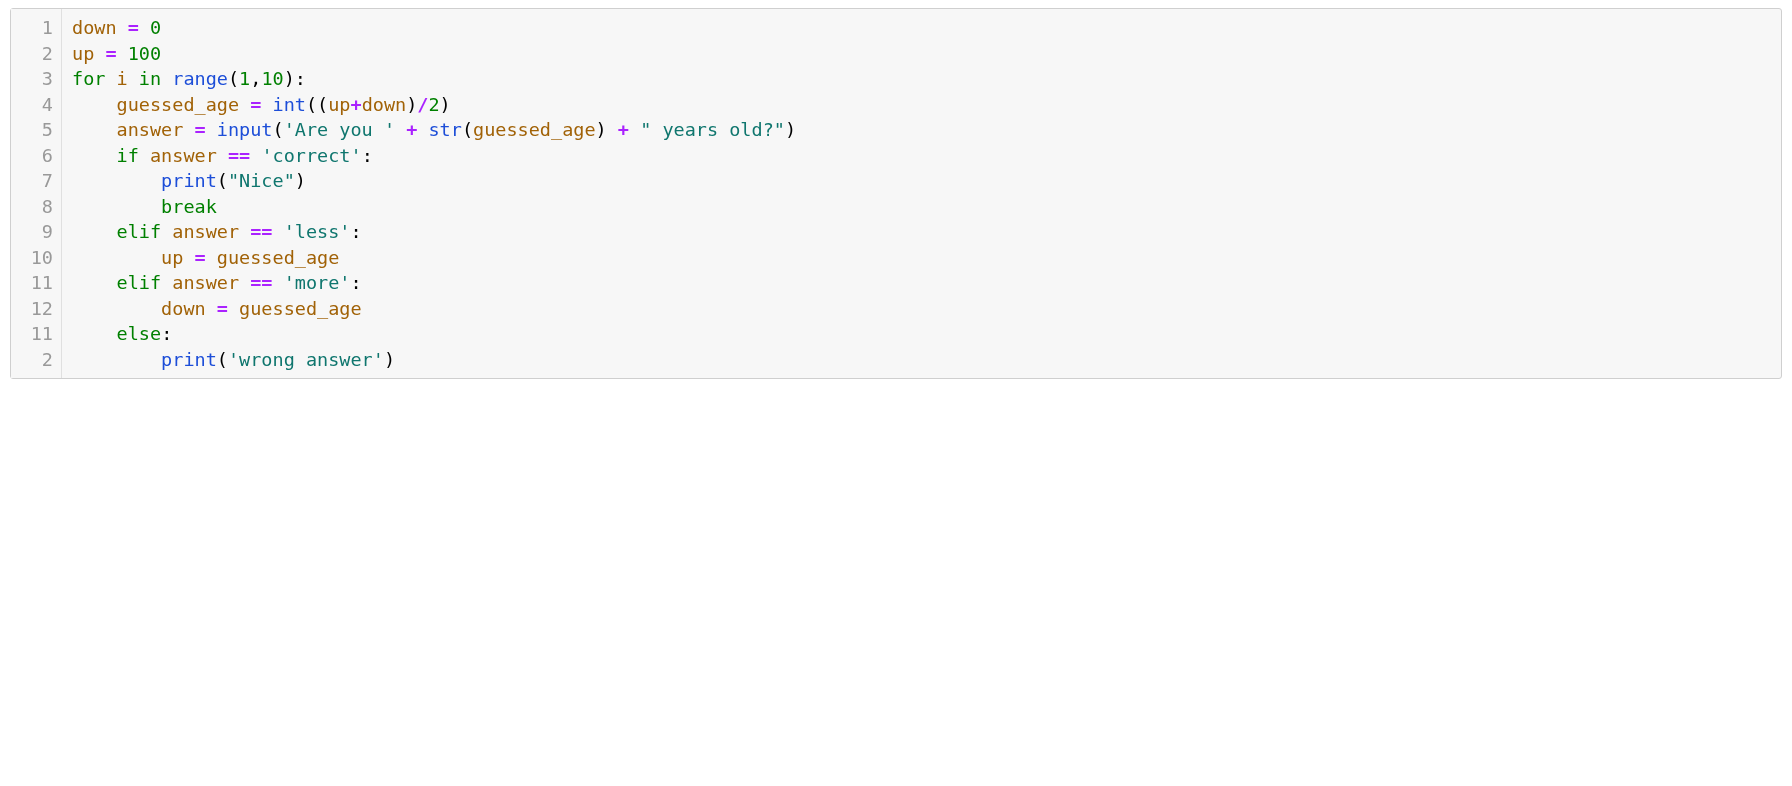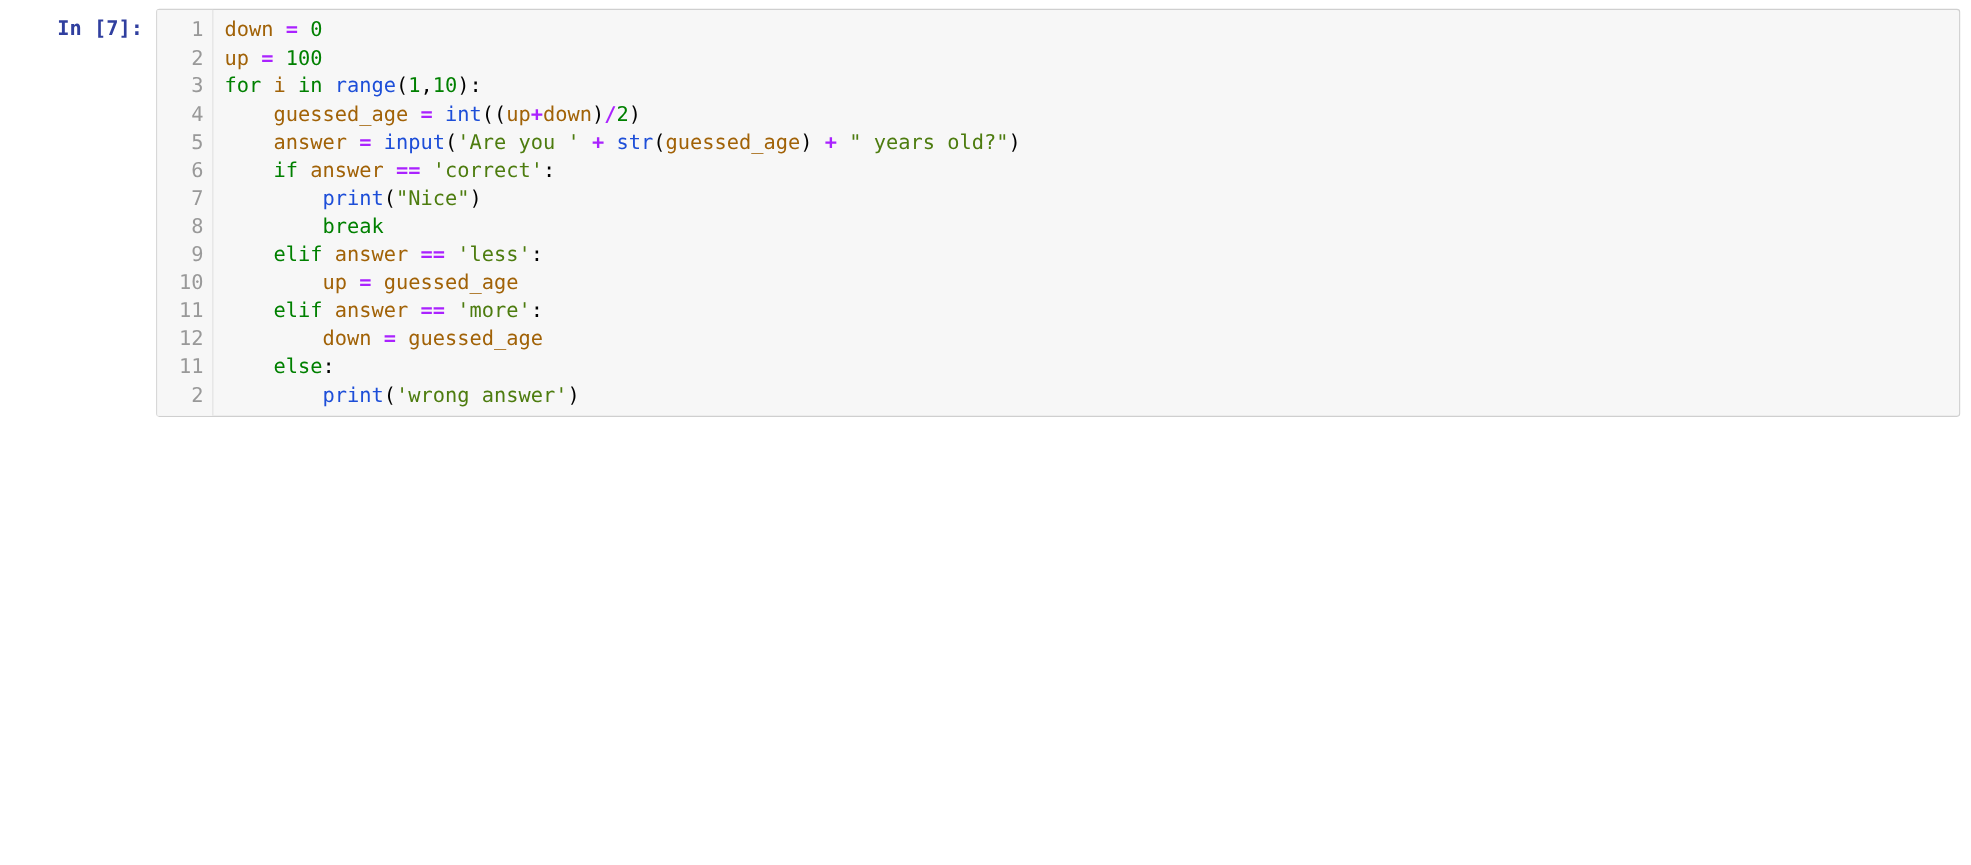--- a/index.html
+++ b/index.html
@@ -63,31 +63,28 @@
     font-family: Menlo, Monaco, "DejaVu Sans Mono", "Courier New", monospace;
     color: #000;
   }
 
   
   .n   { color: #a16207; }      
   .op  { color: #aa22ff; font-weight: bold; }  
   .num { color: #008000; }   
   .kw  { color: #008000; font-weight: normal; }  
   .bn  { color: #1d4ed8; }   
-  .str { color: #4d7c0f; }   
+  .str { color: #0f766e; }   
   .pun { color: #000; }      
 </style>
 </head>
 <body>
 
 <div class="cell">
 
-  <div class="prompt-col">
-    <span class="prompt-text">In [</span><span class="prompt-text">7</span><span class="prompt-text">]:</span>
-  </div>
 
   <div class="content-col">
 
     <div class="code-input">
       <div class="gutter" id="gutter">
           <div>1</div>
           <div>2</div>
           <div>3</div>
           <div>4</div>
           <div>5</div>

